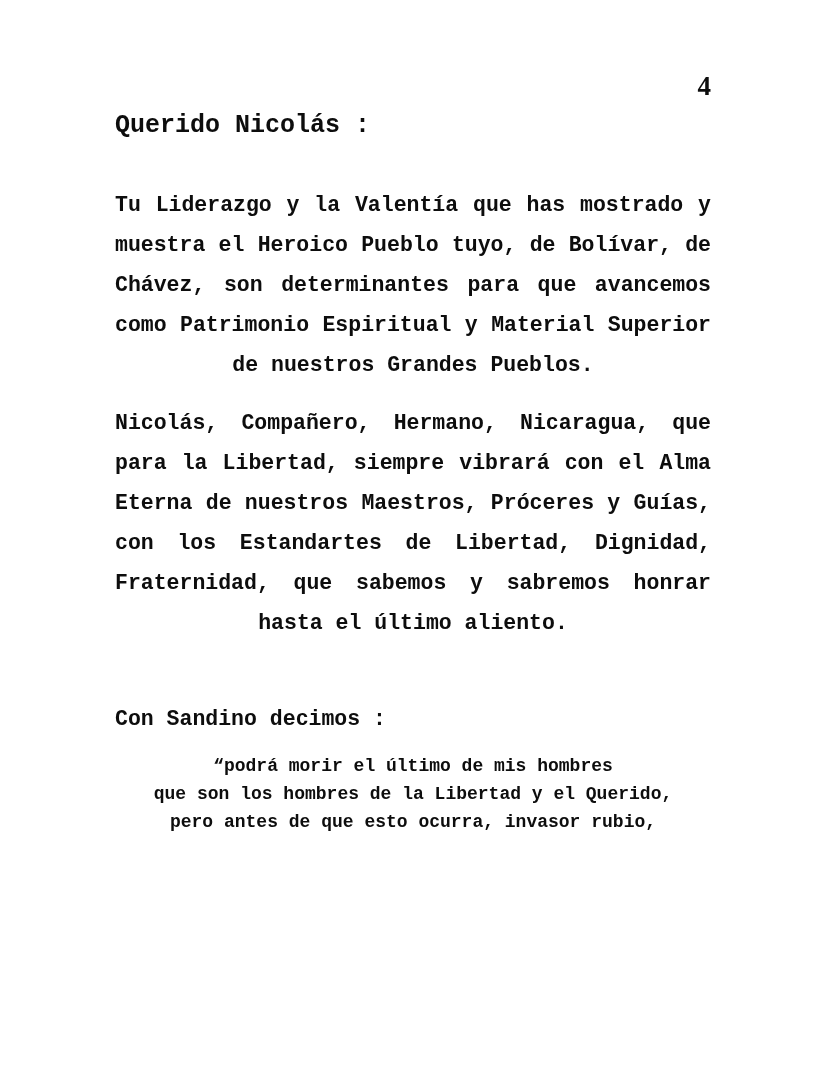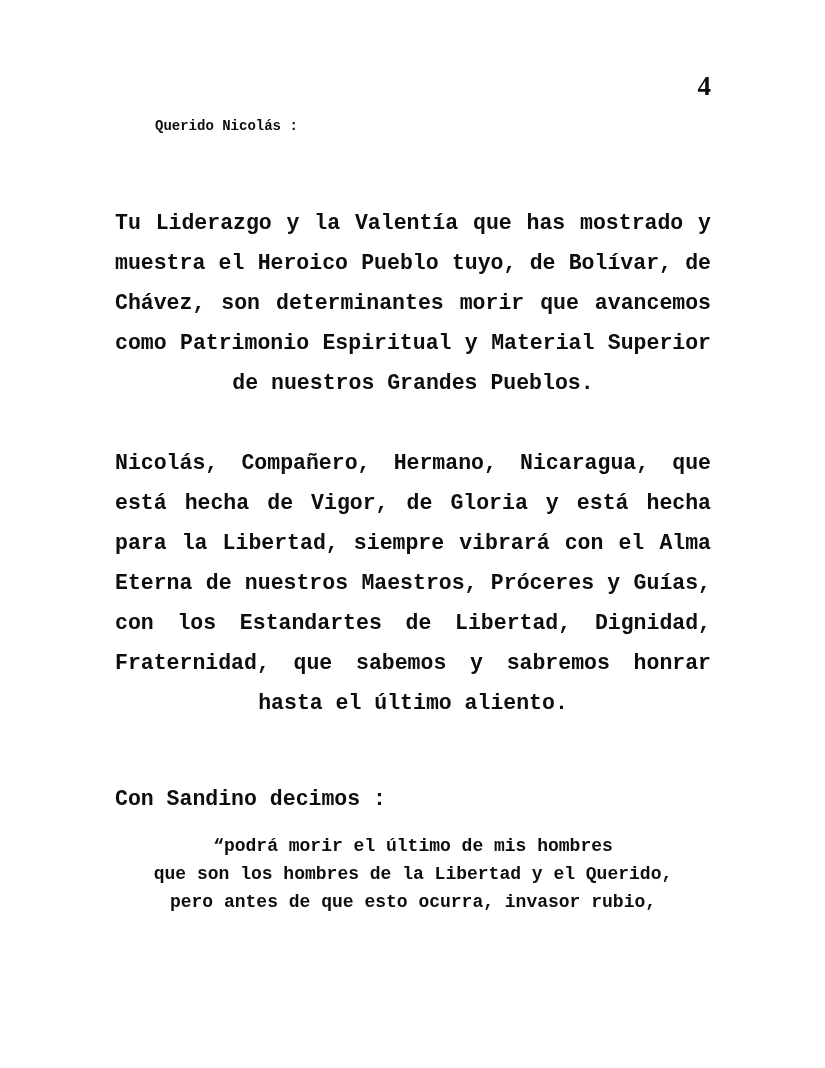--- a/index.html
+++ b/index.html
@@ -25,30 +25,29 @@
   }
   .pagenum {
     margin-top: 66px;
     line-height: 40px;
     font-size: 27px;
     font-family: "Liberation Serif", "DejaVu Serif", serif;
     font-weight: bold;
     text-align: right;
   }
   .salutation {
-    font-size: 14px;
+    font-size: 25px;
     line-height: 40px;
-    margin-left: 40px;
   }
   .para {
     font-size: 21.5px;
     line-height: 40px;
   }
-  .para-1 { margin-top: 57px; }
-  .para-2 { margin-top: 40px; }
+  .para-1 { margin-top: 39px; }
+  .para-2 { margin-top: 18px; }
   .jline {
     text-align: justify;
     text-align-last: justify;
     white-space: normal;
   }
   .lline {
     text-align: center;
     white-space: nowrap;
   }
   .sandino {
@@ -68,28 +67,27 @@
 <div class="page">
   <div class="content">
 
     <div class="pagenum">4</div>
 
     <div class="salutation">Querido Nicolás :</div>
 
     <div class="para para-1">
       <div class="jline">Tu Liderazgo y la Valentía que has mostrado y</div>
       <div class="jline">muestra el Heroico Pueblo tuyo, de Bolívar, de</div>
-      <div class="jline">Chávez, son determinantes morir que avancemos</div>
+      <div class="jline">Chávez, son determinantes para que avancemos</div>
       <div class="jline">como Patrimonio Espiritual y Material Superior</div>
       <div class="lline">de nuestros Grandes Pueblos.</div>
     </div>
 
     <div class="para para-2">
       <div class="jline">Nicolás, Compañero, Hermano, Nicaragua, que</div>
-      <div class="jline">está hecha de Vigor, de Gloria y está hecha</div>
       <div class="jline">para la Libertad, siempre vibrará con el Alma</div>
       <div class="jline">Eterna de nuestros Maestros, Próceres y Guías,</div>
       <div class="jline">con los Estandartes de Libertad, Dignidad,</div>
       <div class="jline">Fraternidad, que sabemos y sabremos honrar</div>
       <div class="lline">hasta el último aliento.</div>
     </div>
 
     <div class="sandino">Con Sandino decimos :</div>
 
     <div class="quote">

